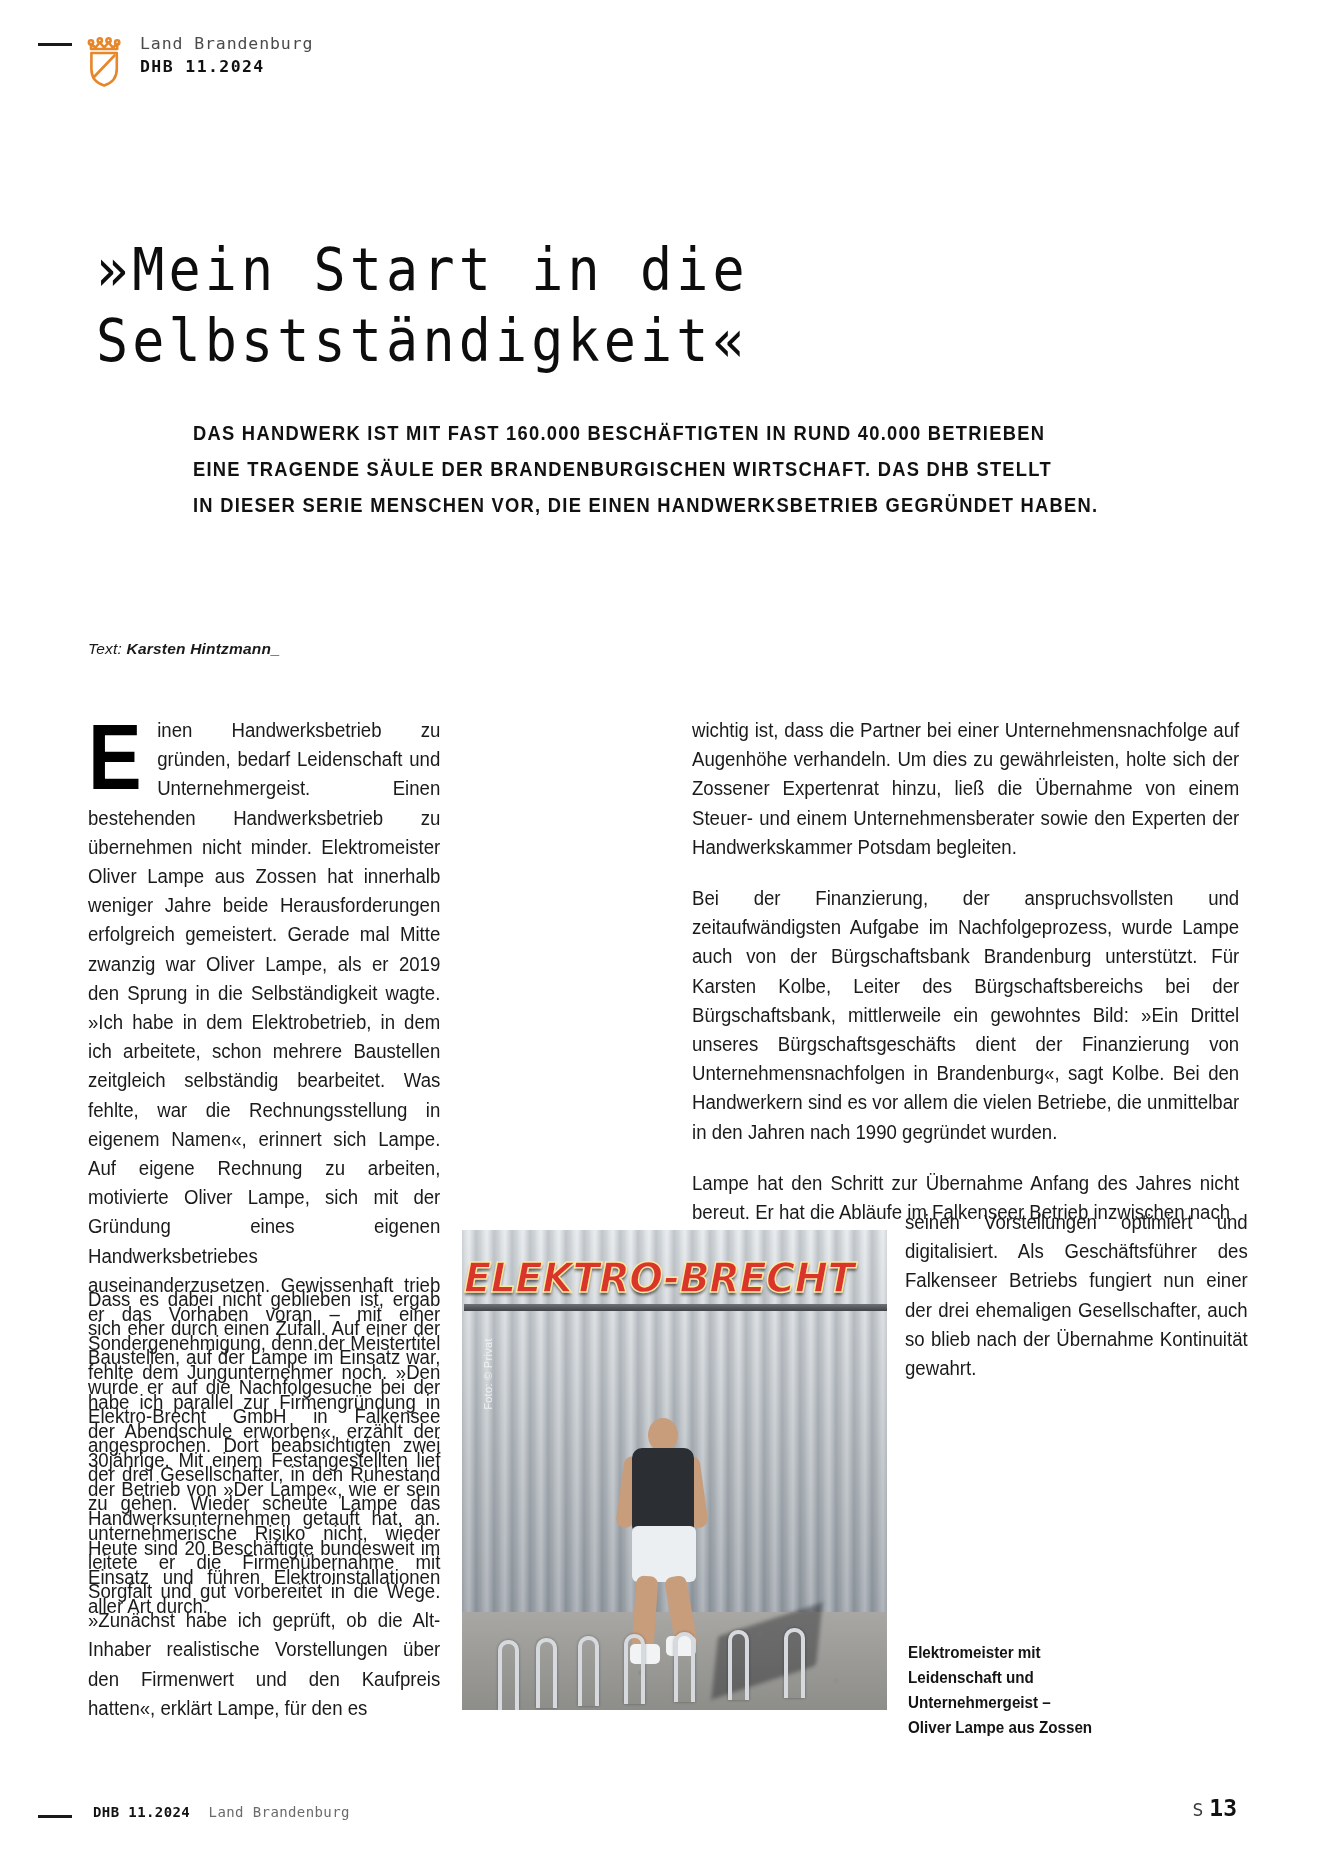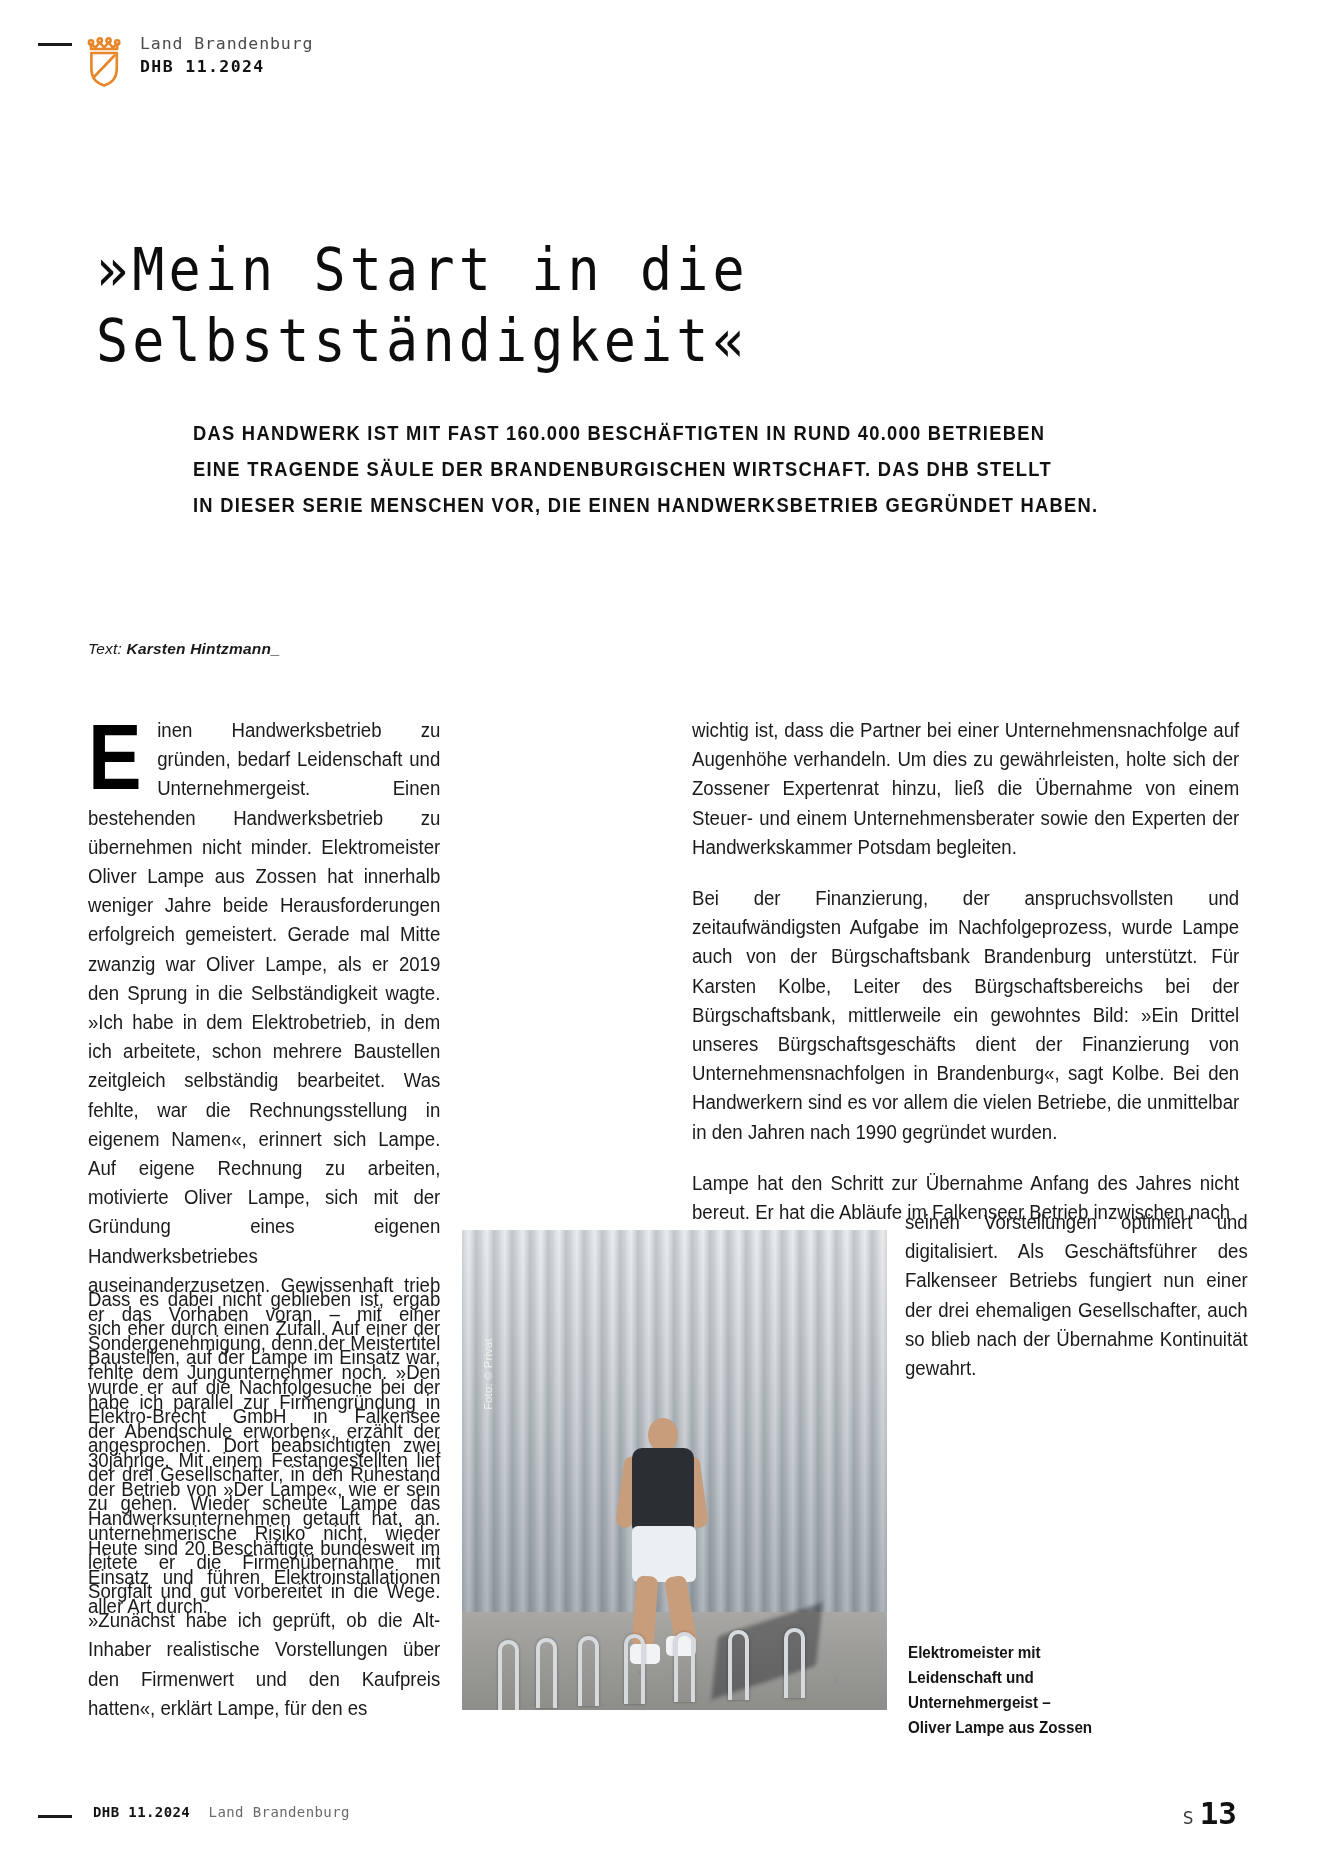--- a/index.html
+++ b/index.html
@@ -371,21 +371,21 @@
     text-align: right;
   }
   .foot-s {
     font-family: "DejaVu Sans Mono", monospace;
     font-size: 18px;
     color: #3a3a3a;
     letter-spacing: 1px;
   }
   .foot-page {
     font-family: "DejaVu Sans Mono", monospace;
-    font-size: 31px;
+    font-size: 23px;
     font-weight: bold;
     color: #111111;
     margin-left: 5px;
   }
 </style>
 </head>
 <body>
 
 <div class="page">
 
@@ -442,20 +442,24 @@
 
   <div class="col col-right-narrow">
     <p>seinen Vorstellungen optimiert und digitalisiert. Als Geschäftsführer des Falkenseer Betriebs fungiert nun einer der drei ehemaligen Gesellschafter, auch so blieb nach der Übernahme Kontinuität gewahrt.</p>
   </div>
 
   <figure class="photo" style="margin:0;">
     <div class="photo-wall"></div>
     <div class="photo-wall-shade"></div>
     <div class="photo-ground"></div>
 
+    <div class="sign">
+      <div class="sign-text">ELEKTRO-BRECHT</div>
+      <div class="sign-bar"></div>
+    </div>
 
     <div class="shadow-blob"></div>
 
     <div class="person">
       <div class="p-arm-l"></div>
       <div class="p-arm-r"></div>
       <div class="p-head"></div>
       <div class="p-torso"></div>
       <div class="p-shorts"></div>
       <div class="p-leg-l"></div>

